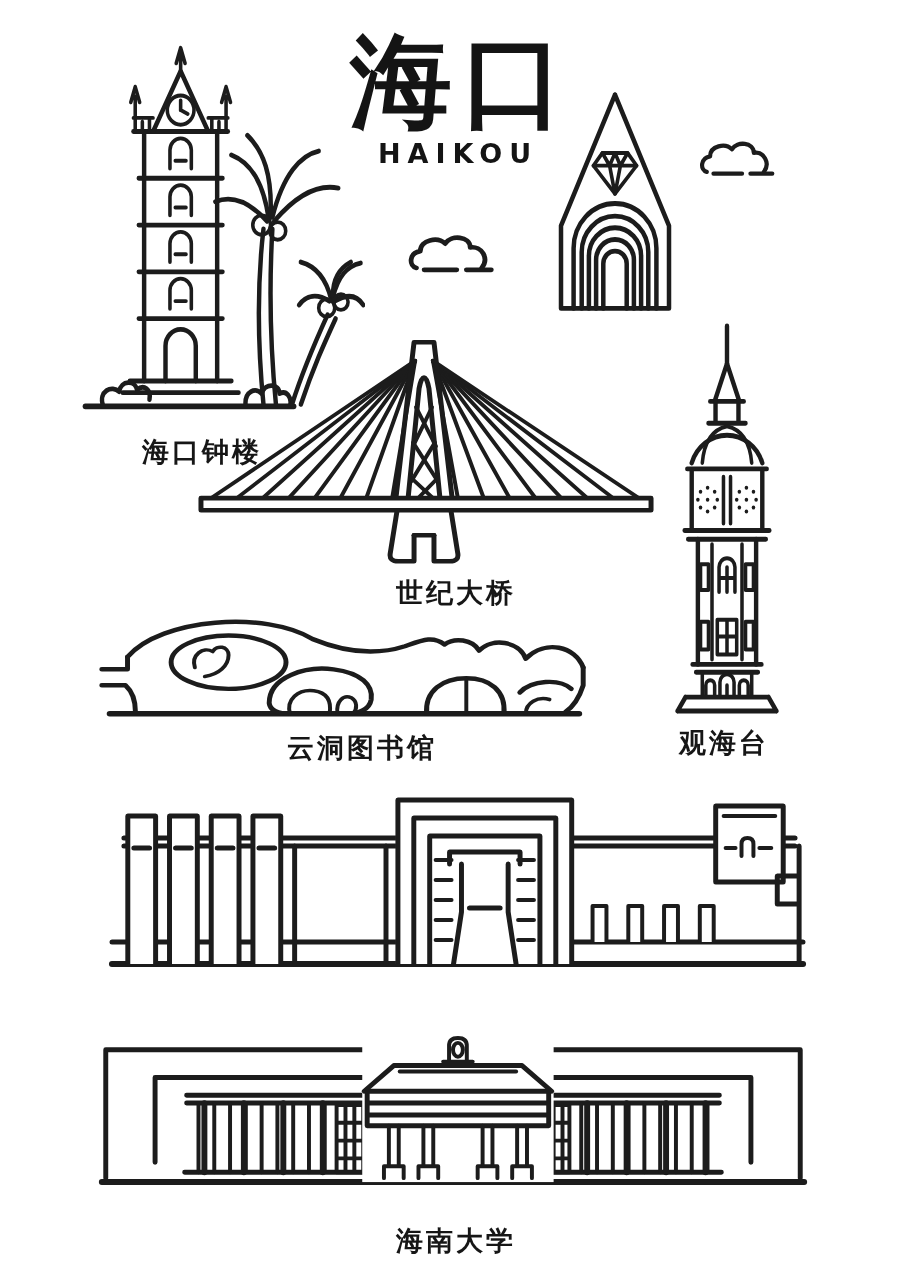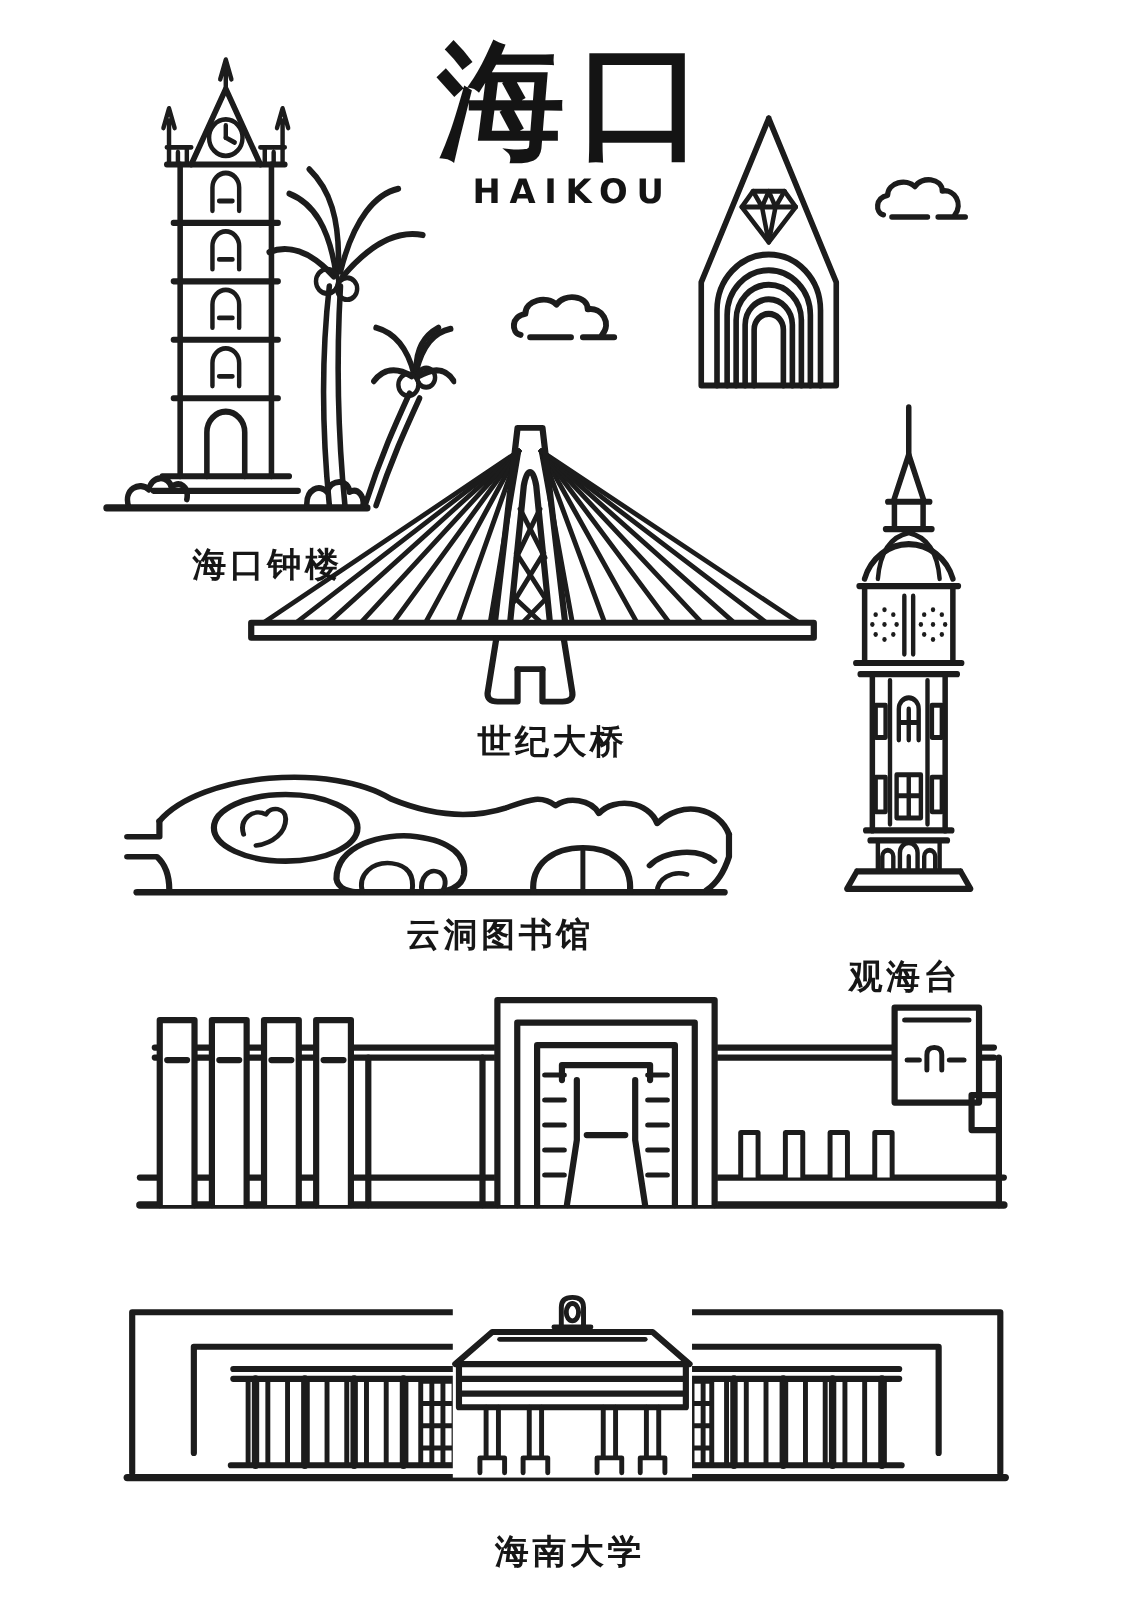--- a/index.html
+++ b/index.html
@@ -331,19 +331,19 @@
 
       <g class="ink4">
         <path d="M305,95 V136 M315,95 V136 M300,148 V136 H320 V148"></path>
         <path d="M340,95 V136 M350,95 V136 M335,148 V136 H355 V148"></path>
         <path d="M400,95 V136 M410,95 V136 M395,148 V136 H415 V148"></path>
         <path d="M435,95 V136 M445,95 V136 M430,148 V136 H450 V148"></path>
       </g>
     </svg>
   </div>
 
-  <div class="label" style="left:214px;top:434px;text-align:right;">海口钟楼</div>
-  <div class="label" style="left:442px;top:575px;">世纪大桥</div>
-  <div class="label" style="left:362px;top:730px;margin-left:38px;">云洞图书馆</div>
-  <div class="label" style="left:724px;top:763px;">观海台</div>
+  <div class="label" style="left:202px;top:434px;text-align:right;">海口钟楼</div>
+  <div class="label" style="left:456px;top:575px;">世纪大桥</div>
+  <div class="label" style="left:362px;top:730px;">云洞图书馆</div>
+  <div class="label" style="left:724px;top:725px;">观海台</div>
   <div class="label" style="left:456px;top:1195px;margin-top:28px;">海南大学</div>
 
 </div>
 
 </body></html>

